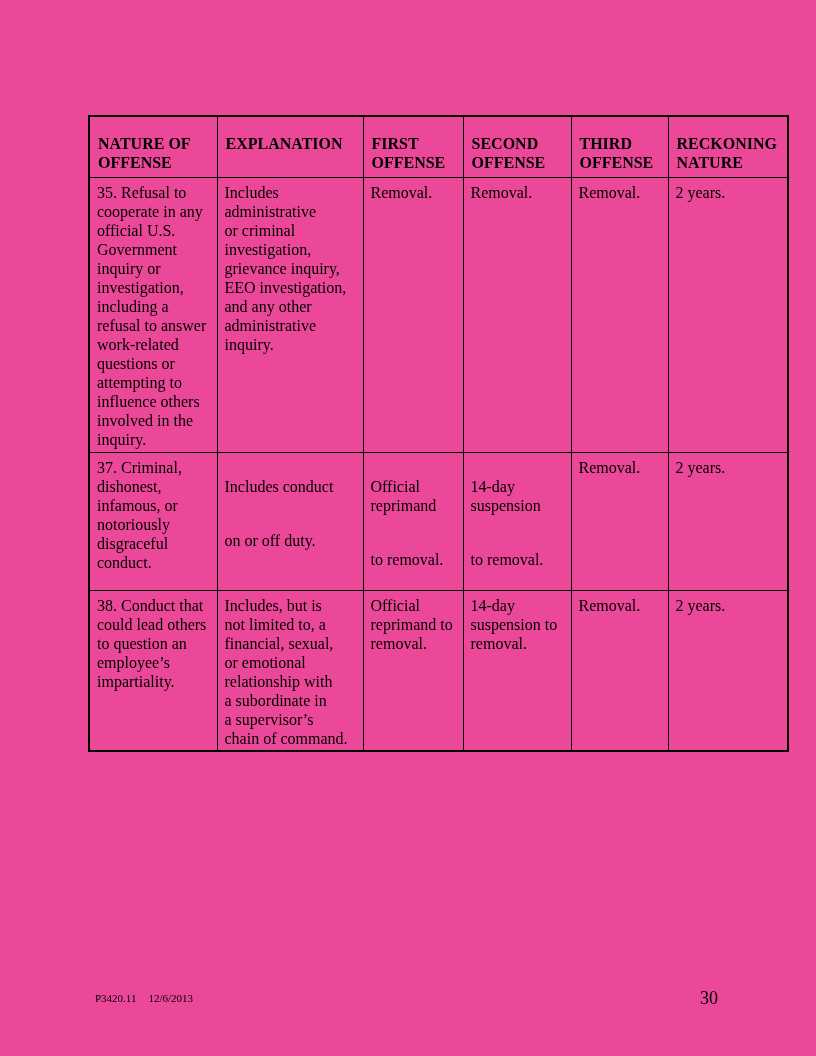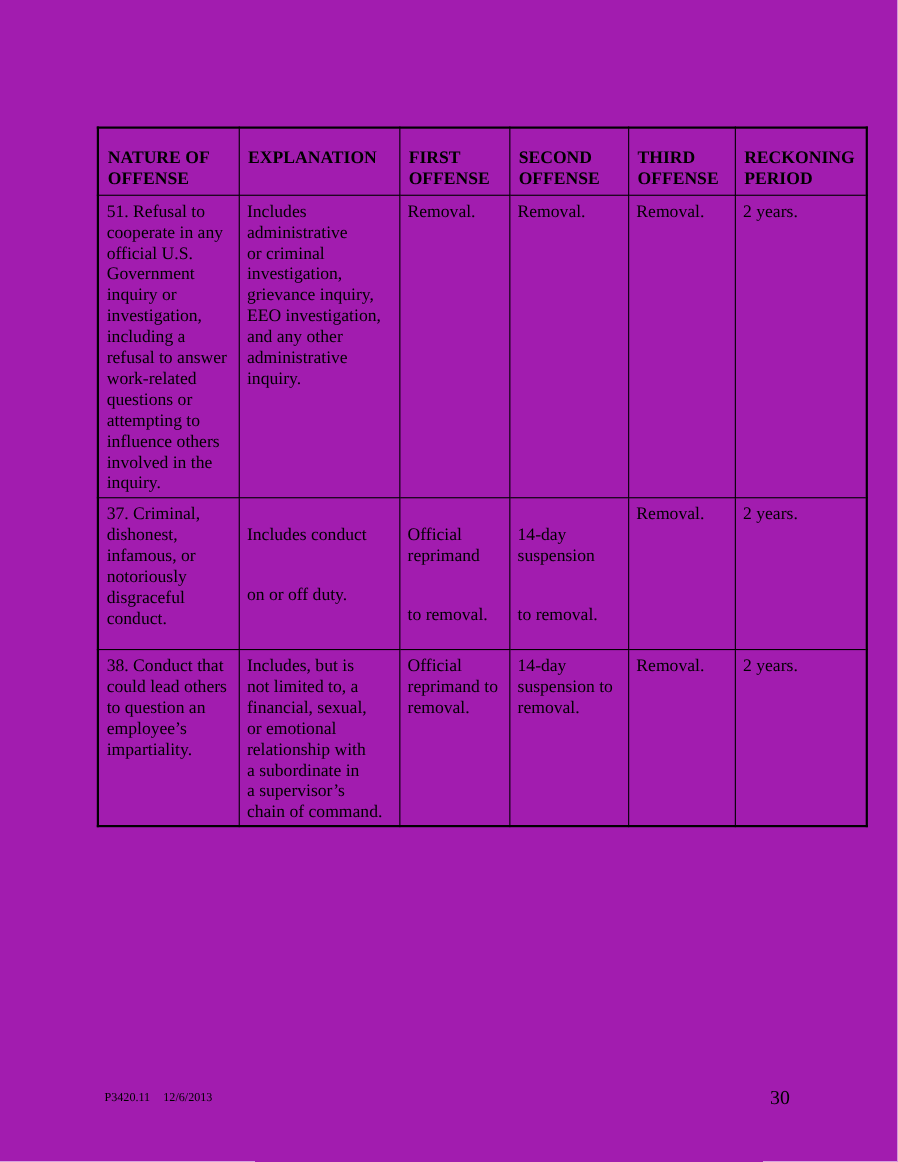--- a/index.html
+++ b/index.html
@@ -4,21 +4,21 @@
 <style>
   html, body {
     margin: 0;
     padding: 0;
     background: #ffffff;
   }
   .page {
     position: relative;
     width: 816px;
     height: 1056px;
-    background: #a21caf;
+    background: #ec4899;
     font-family: "Liberation Serif", serif;
     color: #000000;
     overflow: hidden;
   }
   table.offense-table {
     position: absolute;
     left: 88px;
     top: 115px;
     width: 699px;
     border-collapse: collapse;
@@ -91,26 +91,26 @@
         <th>NATURE OF
 OFFENSE</th>
         <th>EXPLANATION</th>
         <th>FIRST
 OFFENSE</th>
         <th>SECOND
 OFFENSE</th>
         <th>THIRD
 OFFENSE</th>
         <th>RECKONING
-PERIOD</th>
+NATURE</th>
       </tr>
     </thead>
     <tbody>
       <tr class="row-35">
-        <td>51. Refusal to
+        <td>35. Refusal to
 cooperate in any
 official U.S.
 Government
 inquiry or
 investigation,
 including a
 refusal to answer
 work-related
 questions or
 attempting to

